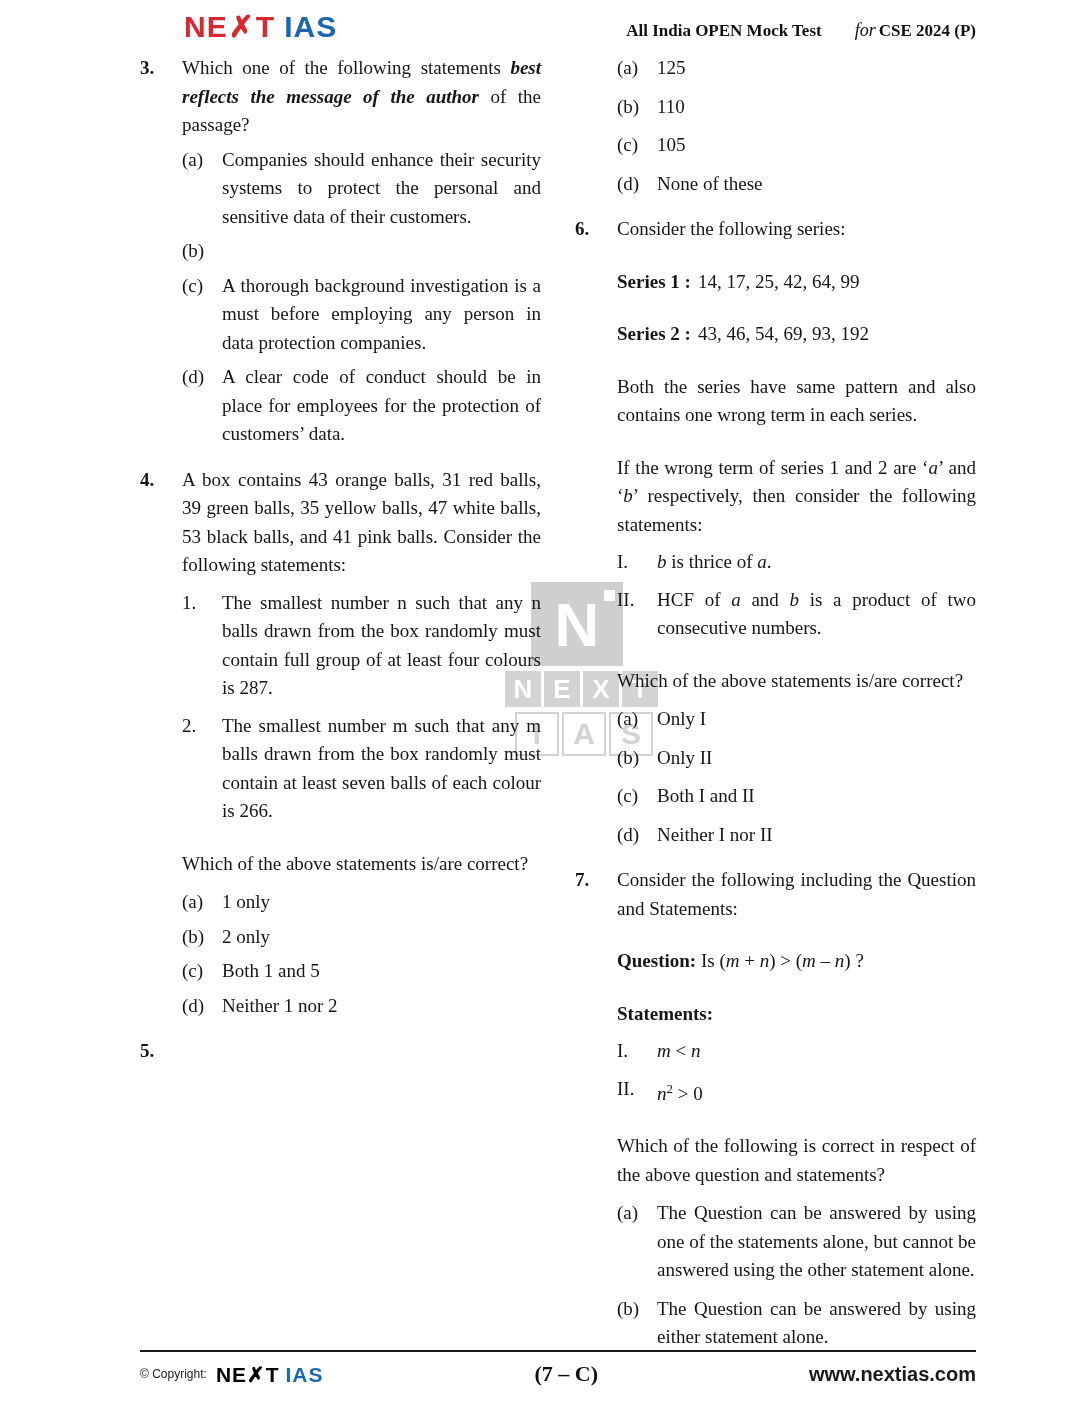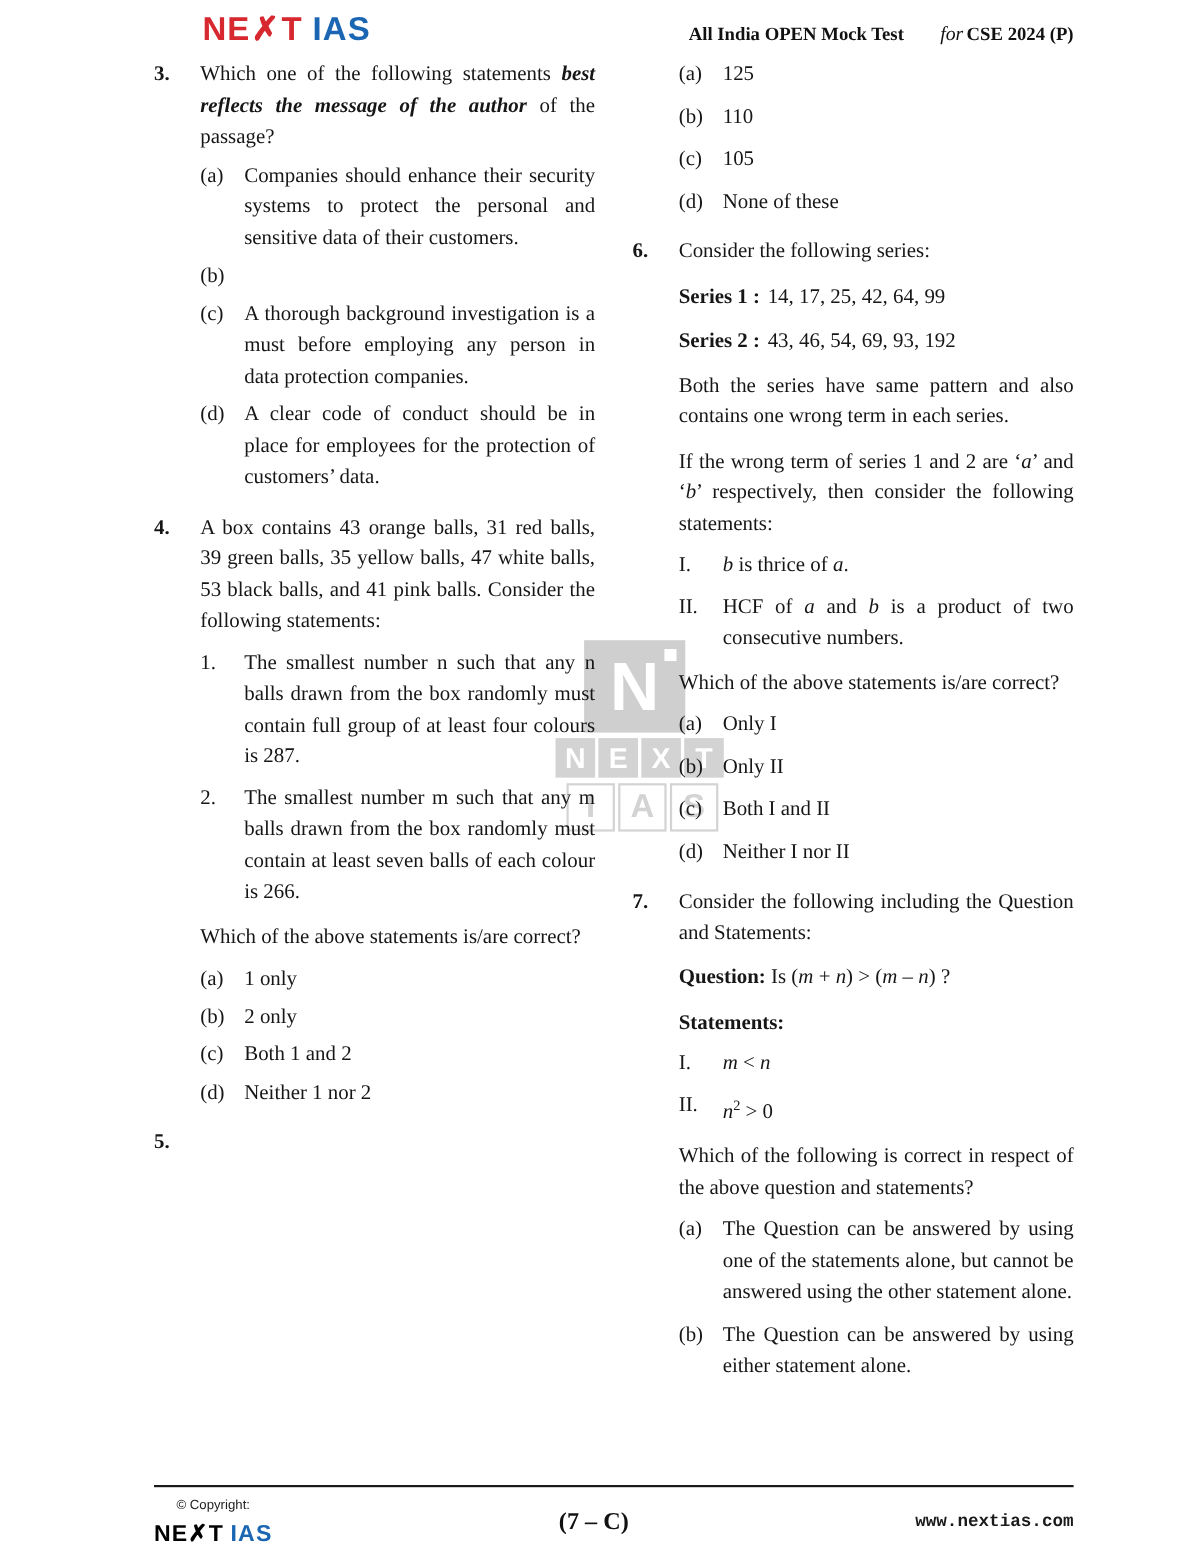--- a/index.html
+++ b/index.html
@@ -43,37 +43,37 @@
   .qrow { display: flex; }
   .qnum { width: 42px; flex: none; font-weight: bold; }
   .qtext { flex: 1; text-align: justify; }
   .opt { display: flex; margin-left: 42px; margin-top: 6px; }
   .question > .opt:first-child { margin-top: 0; }
   .optlabel { width: 40px; flex: none; }
   .opttext { flex: 1; text-align: justify; }
   .stmt { display: flex; margin-left: 42px; margin-top: 9px; }
   .stmtnum { width: 40px; flex: none; }
   .stmttext { flex: 1; text-align: justify; }
-  .para { margin-left: 42px; margin-top: 12px; text-align: justify; }
+  .para { margin-left: 42px; margin-top: 24px; text-align: justify; }
   .bold { font-weight: bold; }
   .bi { font-weight: bold; font-style: italic; }
   .series .bold { margin-right: 7px; }
   sup { font-size: 13px; }
 
   
   .footer { position: absolute; left: 140px; width: 836px; top: 1350px; z-index: 3; }
   .footer-rule { border-top: 2px solid #1a1a1a; margin-bottom: 9px; }
   .footer-row { display: flex; align-items: center; justify-content: space-between; }
-  .footer-left { display: flex; align-items: center; gap: 9px; flex-direction: column; }
+  .footer-left { display: flex; align-items: center; gap: 9px; }
   .copy-text { font-family: "Liberation Sans", sans-serif; font-size: 12px; color: #222; }
   .brand-footer { font-family: "Liberation Sans", sans-serif; font-weight: bold; font-size: 21px; letter-spacing: 1px; line-height: 1; }
   .brand-footer .fb-next { color: #000000; }
   .brand-footer .fb-ias { color: #1b66b3; margin-left: 6px; }
   .footer-page { font-size: 22px; font-weight: bold; color: #111; }
-  .footer-site { font-family: Liberation Mono, monospace; font-weight: bold; font-size: 16px; color: #1a1a1a; }
+  .footer-site { font-family: Liberation Sans, sans-serif; font-weight: bold; font-size: 20px; color: #1a1a1a; }
 </style>
 </head>
 <body>
 
 <div class="page">
 
   <header class="header">
     <div class="brand">
       <span class="brand-next"><span>NE</span><span class="brand-x">✗</span><span>T</span></span><span class="brand-ias">IAS</span>
     </div>
@@ -140,21 +140,21 @@
         <div class="opt" style="margin-top:10px;">
           <span class="optlabel">(a)</span>
           <span class="opttext">1 only</span>
         </div>
         <div class="opt">
           <span class="optlabel">(b)</span>
           <span class="opttext">2 only</span>
         </div>
         <div class="opt">
           <span class="optlabel">(c)</span>
-          <span class="opttext">Both 1 and 2</span>
+          <span class="opttext">Both 1 and 5</span>
         </div>
         <div class="opt">
           <span class="optlabel">(d)</span>
           <span class="opttext">Neither 1 nor 2</span>
         </div>
       </div>
 
       <div class="question">
         <div class="qrow">
           <span class="qnum">5.</span>

